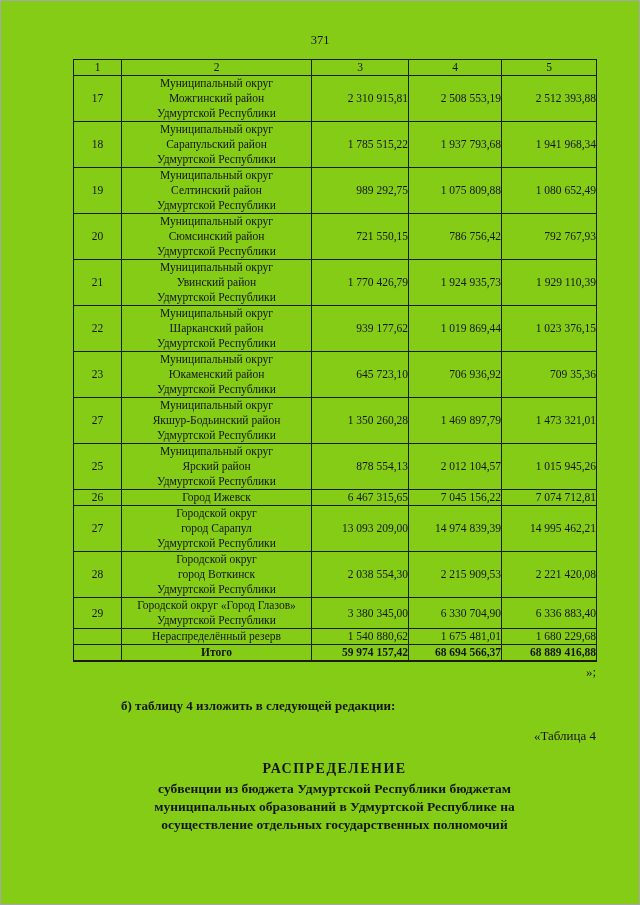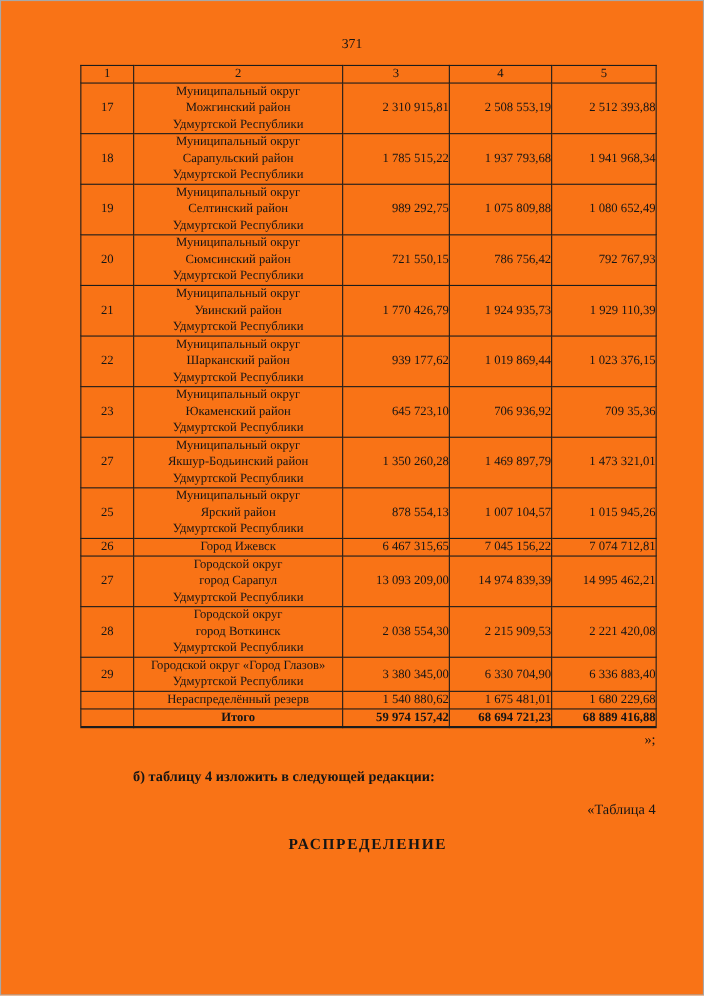--- a/index.html
+++ b/index.html
@@ -2,21 +2,21 @@
 <html><head>
 <meta charset="utf-8">
 <style>
   html, body { margin: 0; padding: 0; background: #ffffff; }
   .page {
     position: relative;
     width: 640px;
     height: 905px;
     box-sizing: border-box;
     border: 1px solid #a8a8a8;
-    background: #f97316;
+    background: #84cc16;
     color: #151515;
     font-family: "Liberation Serif", "DejaVu Serif", serif;
     overflow: hidden;
   }
   .page-number {
     margin-top: 32px;
     text-align: center;
     font-size: 12.5px;
     line-height: 15px;
   }
@@ -166,21 +166,21 @@
           <td class="c-val">1 350 260,28</td>
           <td class="c-val">1 469 897,79</td>
           <td class="c-val">1 473 321,01</td>
         </tr>
         <tr>
           <td class="c-num">25</td>
           <td class="c-name">Муниципальный округ
 Ярский район
 Удмуртской Республики</td>
           <td class="c-val">878 554,13</td>
-          <td class="c-val">1 007 104,57</td>
+          <td class="c-val">2 012 104,57</td>
           <td class="c-val">1 015 945,26</td>
         </tr>
         <tr>
           <td class="c-num">26</td>
           <td class="c-name">Город Ижевск</td>
           <td class="c-val">6 467 315,65</td>
           <td class="c-val">7 045 156,22</td>
           <td class="c-val">7 074 712,81</td>
         </tr>
         <tr>
@@ -213,29 +213,32 @@
           <td class="c-num"></td>
           <td class="c-name">Нераспределённый резерв</td>
           <td class="c-val">1 540 880,62</td>
           <td class="c-val">1 675 481,01</td>
           <td class="c-val">1 680 229,68</td>
         </tr>
         <tr class="bold-row">
           <td class="c-num"></td>
           <td class="c-name">Итого</td>
           <td class="c-val">59 974 157,42</td>
-          <td class="c-val">68 694 721,23</td>
+          <td class="c-val">68 694 566,37</td>
           <td class="c-val">68 889 416,88</td>
         </tr>
       </tbody>
   </table>
 
   <div class="after-table">
     <div class="closing-quote">»;</div>
     <div class="amendment">б) таблицу 4 изложить в следующей редакции:</div>
     <div class="table-label">«Таблица 4</div>
   </div>
 
   <div class="heading">
     <div class="heading-title">РАСПРЕДЕЛЕНИЕ</div>
+    <div class="heading-sub">субвенции из бюджета Удмуртской Республики бюджетам
+муниципальных образований в Удмуртской Республике на
+осуществление отдельных государственных полномочий</div>
   </div>
 
 </div>
 
 </body></html>

